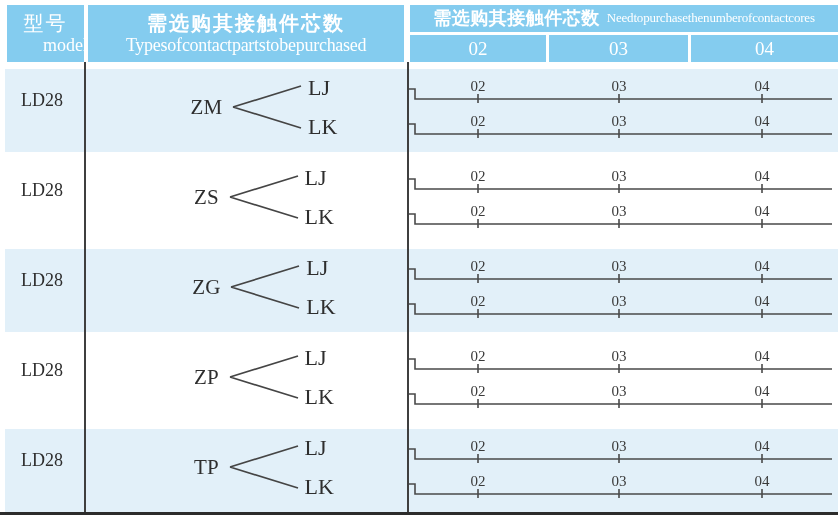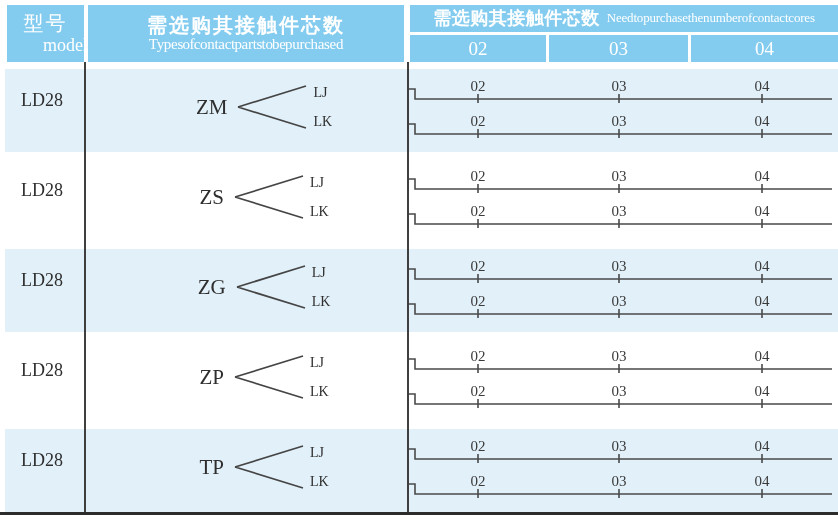--- a/index.html
+++ b/index.html
@@ -15,21 +15,21 @@
   }
   .h-model{left:7px;top:5px;width:77px;height:57px;}
   .h-types{left:88px;top:5px;width:316px;height:57px;}
   .h-cores{left:410px;top:5px;width:428px;height:27px;flex-direction:row;gap:7px;}
   .h-sub1{left:410px;top:35px;width:136px;height:27px;}
   .h-sub2{left:549px;top:35px;width:139px;height:27px;}
   .h-sub3{left:691px;top:35px;width:147px;height:27px;}
   .h-model .zh{font-size:20px;letter-spacing:2px;}
   .h-model .en{font-size:18px;margin-left:40px;}
   .h-types .zh{font-size:20px;font-weight:bold;letter-spacing:2px;}
-  .h-types .en{font-size:15px;letter-spacing:-0.3px;word-spacing:-4px;white-space:nowrap;}
+  .h-types .en{font-size:18px;letter-spacing:-0.3px;word-spacing:-4px;white-space:nowrap;}
   .h-cores .zh{font-size:18px;font-weight:bold;letter-spacing:0.5px;white-space:nowrap;}
   .h-cores .en{font-size:13px;letter-spacing:-0.2px;word-spacing:-3px;white-space:nowrap;}
   .core-head{font-size:19px;}
   
   .tbody{position:absolute;left:0;top:62px;width:838px;height:450px;}
   .vdiv{position:absolute;top:0;width:2px;height:450px;background:#3f3f3f;}
   .vdiv-1{left:84px;}
   .vdiv-2{left:407px;}
   .row{position:absolute;left:0;width:838px;height:90px;}
   .row .band{position:absolute;left:5px;right:0;top:7px;bottom:0;background:#e2f0f9;}
@@ -39,21 +39,21 @@
     display:flex;align-items:center;justify-content:center;
     font-size:18px;color:#2e2e2e;
   }
   .cell-types{
     position:absolute;left:86px;top:0;width:356px;height:90px;
     display:flex;align-items:center;justify-content:center;color:#2e2e2e;
   }
   .type-label{font-size:21px;margin-right:9px;}
   .fork{flex:0 0 auto;margin-right:5px;}
   .fork path{stroke:#454545;stroke-width:1.7;fill:none;}
-  .branches{display:flex;flex-direction:column;gap:13px;font-size:14px;color:#2e2e2e;}
+  .branches{display:flex;flex-direction:column;gap:13px;font-size:22px;color:#2e2e2e;}
   .cell-cores{position:absolute;left:408px;top:0;width:430px;height:90px;}
   .core-svg{position:absolute;left:0;top:0;}
   .core-svg polyline,.core-svg line{stroke:#4a4a4a;stroke-width:1.6;fill:none;}
   .core-num{
     position:absolute;transform:translateX(-50%);
     font-size:15px;color:#3a3a3a;white-space:nowrap;
   }
   .bottom-line{position:absolute;left:0;top:512px;width:838px;height:3px;background:#2c2c2c;}
 </style>
 </head>

